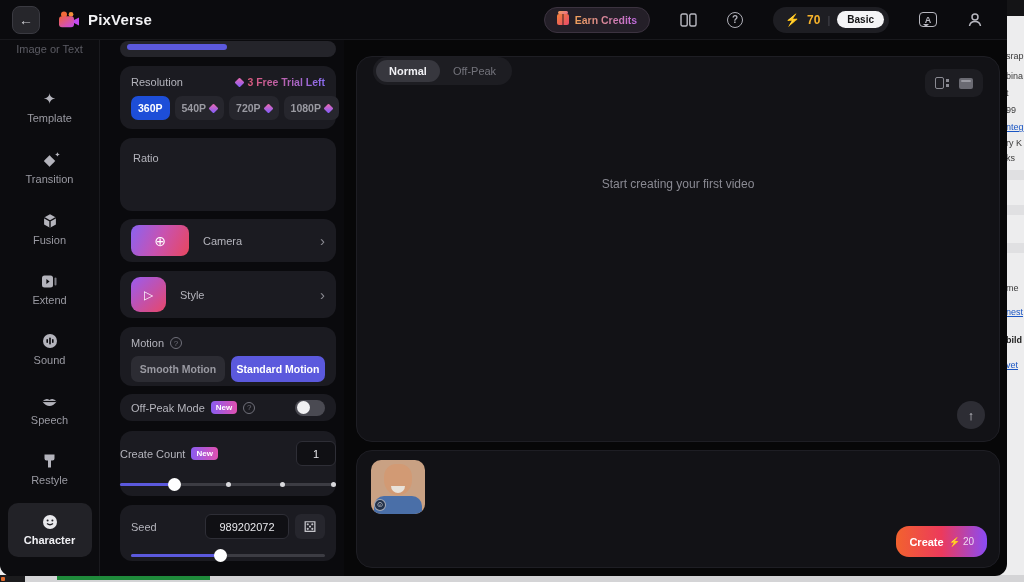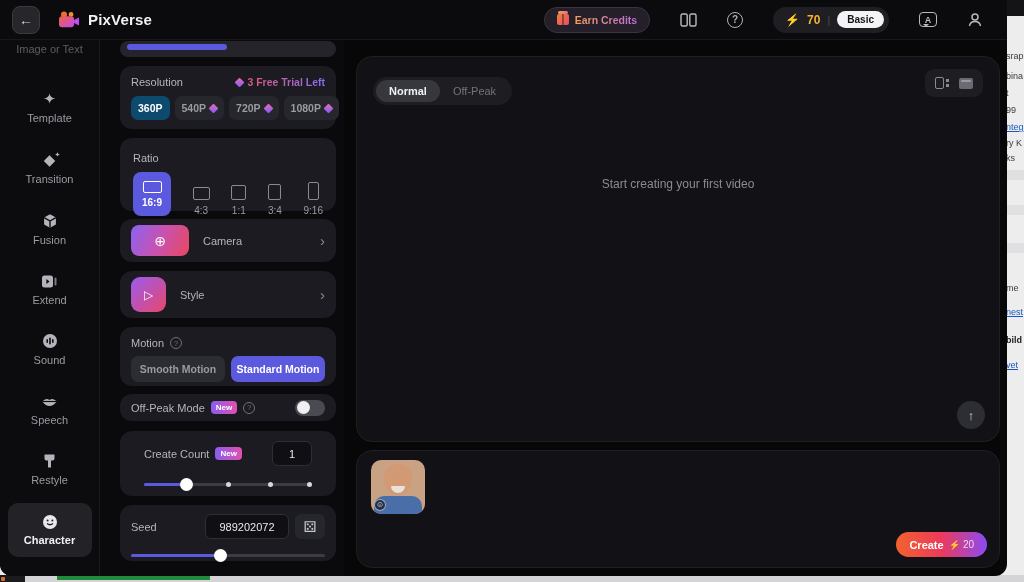--- a/index.html
+++ b/index.html
@@ -77,21 +77,21 @@
   .hdr-row { display:flex; align-items:center; }
 
   .card-res { height:63px; padding:10px 11px; margin-bottom:9px; }
   .trial { margin-left:auto; display:flex; align-items:center; gap:4px; }
   .trial-text { font-size:10.5px; font-weight:bold; background:linear-gradient(90deg,#e05a7a,#8a6cf0);
                 -webkit-background-clip:text; background-clip:text; color:transparent; }
   .gem { width:7px; height:7px; background:linear-gradient(135deg,#f06aad,#7b5cff); transform:rotate(45deg); border-radius:1px; flex:none; }
   .res-row { display:flex; gap:5px; margin-top:8px; }
   .opt-btn { height:24px; border-radius:7px; background:#26262d; color:#9a9aa2; font-size:10.5px; font-weight:bold;
              display:flex; align-items:center; justify-content:center; gap:4px; padding:0 7px; flex:1; cursor:pointer; }
-  .opt-btn.sel { background:#0c4a6e; color:#fff; }
+  .opt-btn.sel { background:#1d4ed8; color:#fff; }
 
   .card-ratio { height:73px; padding:10px 13px; margin-bottom:8px; }
   .ratio-row { display:flex; align-items:flex-end; justify-content:space-between; margin-top:6px; }
   .ratio-cell { display:flex; flex-direction:column; align-items:center; gap:5px; cursor:pointer; }
   .ratio-cell .rlabel { font-size:10px; color:#9a9aa2; }
   .rbox { border:1.4px solid #8a8a92; border-radius:2px; }
   .ratio-cell.sel { background:#5b59dd; border-radius:8px; width:38px; height:44px; justify-content:center; gap:4px; }
   .ratio-cell.sel .rlabel { color:#fff; font-weight:bold; }
   .ratio-cell.sel .rbox { border-color:#fff; }
 
@@ -112,39 +112,39 @@
              align-items:center; justify-content:center; cursor:pointer; }
   .mot-btn.sel { background:#5b59dd; color:#fff; }
   .mot-btn.unsel { background:#2c2c33; color:#9a9aa2; }
 
   .card-offpeak { height:27px; padding:1px 11px; margin-bottom:10px; display:flex; align-items:center; }
   .new-badge { margin-left:6px; font-size:8px; font-weight:bold; color:#fff; padding:2px 5px; border-radius:4px;
                background:linear-gradient(90deg,#8a5cf0,#e050b0); }
   .toggle { margin-left:auto; width:30px; height:16px; border-radius:8px; background:#4a4a52; position:relative; cursor:pointer; }
   .knob { position:absolute; left:1.5px; top:1.5px; width:13px; height:13px; border-radius:50%; background:#f0f0f2; }
 
-  .card-count { height:65px; padding:10px 24px; margin-bottom:9px; }
+  .card-count { height:65px; padding:10px 0; margin-bottom:9px; }
   .mini-input { margin-left:auto; width:40px; height:25px; background:#101014; border:1px solid #2e2e36; border-radius:6px;
                 color:#e8e8ec; font-size:11px; text-align:center; font-family:"Liberation Sans",sans-serif; }
   .slider { position:relative; height:13px; margin-top:12px; }
   .track { position:absolute; left:0; right:0; top:5px; height:3px; border-radius:2px; background:#3c3c43; }
   .fill { position:absolute; left:0; top:5px; height:3px; border-radius:2px; background:#5b59dd; }
   .sthumb { position:absolute; top:0; width:13px; height:13px; border-radius:50%; background:#fff; cursor:pointer; }
   .sdot { position:absolute; top:4px; width:5px; height:5px; border-radius:50%; background:#d8d8dc; }
 
   .card-seed { height:56px; padding:9px 11px; }
   .seed-input { margin-left:auto; width:84px; height:25px; background:#101014; border:1px solid #2e2e36; border-radius:6px;
                 color:#e8e8ec; font-size:11px; text-align:center; font-family:"Liberation Sans",sans-serif; }
   .dice-btn { width:30px; height:25px; margin-left:6px; background:#26262d; border-radius:6px; color:#c4c4ca;
               font-size:15px; display:flex; align-items:center; justify-content:center; cursor:pointer; }
 
   
   .main { flex:1; position:relative; padding:16px 7px 0 12px; display:flex; flex-direction:column; }
   .video-card { height:386px; background:#121216; border:1px solid #1e1e24; border-radius:16px; position:relative; }
-  .tabs { position:absolute; left:16px; top:20px; background:#1d1d22; border-radius:15px; padding:3px; display:flex; }
+  .tabs { position:absolute; left:16px; top:0; background:#1d1d22; border-radius:15px; padding:3px; display:flex; }
   .tab { font-size:11px; padding:5px 13px; border-radius:12px; color:#73737b; cursor:pointer; }
   .tab.sel { background:#37373e; color:#f0f0f4; font-weight:bold; }
   .viewtoggle { position:absolute; right:16px; top:12px; background:#1d1d22; border-radius:9px; height:28px;
                 padding:0 10px; display:flex; align-items:center; gap:10px; }
   .ico-grid { width:9px; height:12px; border:1.3px solid #8a8a92; border-radius:2px; position:relative; cursor:pointer; }
   .ico-grid::after { content:""; position:absolute; right:-6px; top:1px; width:3px; height:3px;
                      background:#8a8a92; box-shadow:0 5px 0 #8a8a92; }
   .ico-card { width:14px; height:11px; margin-left:5px; background:#6a6a72; border-radius:2px; position:relative; cursor:pointer; }
   .ico-card::before { content:""; position:absolute; left:2px; top:2px; right:2px; height:2px; background:#9a9aa2; border-radius:1px; }
   .empty { position:absolute; left:0; right:0; top:103px; text-align:center; }
@@ -156,21 +156,21 @@
   .prompt-card { margin-top:8px; height:118px; background:#121216; border:1px solid #1e1e24; border-radius:16px;
                  position:relative; padding:9px 14px; }
   .pthumb { width:54px; height:54px; border-radius:10px; background:#c9a183; position:relative; overflow:hidden; cursor:pointer; }
   .phead { position:absolute; left:13px; top:4px; width:28px; height:31px; background:#d29a74; border-radius:42% 42% 48% 48%; }
   .pmust { position:absolute; left:20px; top:26px; width:14px; height:7px; background:#e8e2da; border-radius:0 0 7px 7px; }
   .pshirt { position:absolute; left:3px; bottom:-2px; width:48px; height:20px; background:#4a6fa8; border-radius:10px 10px 0 0; }
   .pbadge { position:absolute; left:3px; bottom:3px; width:12px; height:12px; border-radius:50%; background:rgba(10,10,12,.6);
             border:1px solid rgba(220,220,225,.7); color:#e8e8ec; font-size:8px; line-height:10px; text-align:center; }
   .ptext { margin-top:9px; font-size:11.5px; color:#e6e6ea; }
   .caret { display:inline-block; width:1px; height:11px; background:#fff; vertical-align:-1px; margin-left:1px; }
-  .create-btn { position:absolute; right:12px; bottom:10px; height:25px; padding:0 13px; border-radius:13px;
+  .create-btn { position:absolute; right:12px; bottom:10px; height:31px; padding:0 13px; border-radius:13px;
                 background:linear-gradient(90deg,#f2622e,#ec3a5c,#8a4bf5); display:flex; align-items:center; gap:6px; cursor:pointer; }
   .create-label { color:#fff; font-size:11px; font-weight:bold; }
   .create-cost { color:rgba(255,255,255,.8); font-size:10px; display:flex; align-items:center; gap:2px; }
   .create-cost .cbolt { font-size:9px; color:#e8d8ff; }
 </style>
 </head>
 <body>
 
 <div class="stage">
 
@@ -357,42 +357,20 @@
             </div>
             <div class="opt-btn">
               <span>1080P</span>
               <span class="gem"></span>
             </div>
           </div>
         </div>
 
         <div class="card card-ratio">
           <span class="sec-label">Ratio</span>
-          <div class="ratio-row">
-            <div class="ratio-cell sel">
-              <span class="rbox" style="width:19px;height:12px"></span>
-              <span class="rlabel">16:9</span>
-            </div>
-            <div class="ratio-cell">
-              <span class="rbox" style="width:17px;height:13px"></span>
-              <span class="rlabel">4:3</span>
-            </div>
-            <div class="ratio-cell">
-              <span class="rbox" style="width:15px;height:15px"></span>
-              <span class="rlabel">1:1</span>
-            </div>
-            <div class="ratio-cell">
-              <span class="rbox" style="width:13px;height:16px"></span>
-              <span class="rlabel">3:4</span>
-            </div>
-            <div class="ratio-cell">
-              <span class="rbox" style="width:11px;height:18px"></span>
-              <span class="rlabel">9:16</span>
-            </div>
-          </div>
         </div>
 
         <div class="card card-nav">
           <div class="thumb-cam">
             <span>⊕</span>
           </div>
           <span class="nav-label">Camera</span>
           <span class="chev">›</span>
         </div>
 

